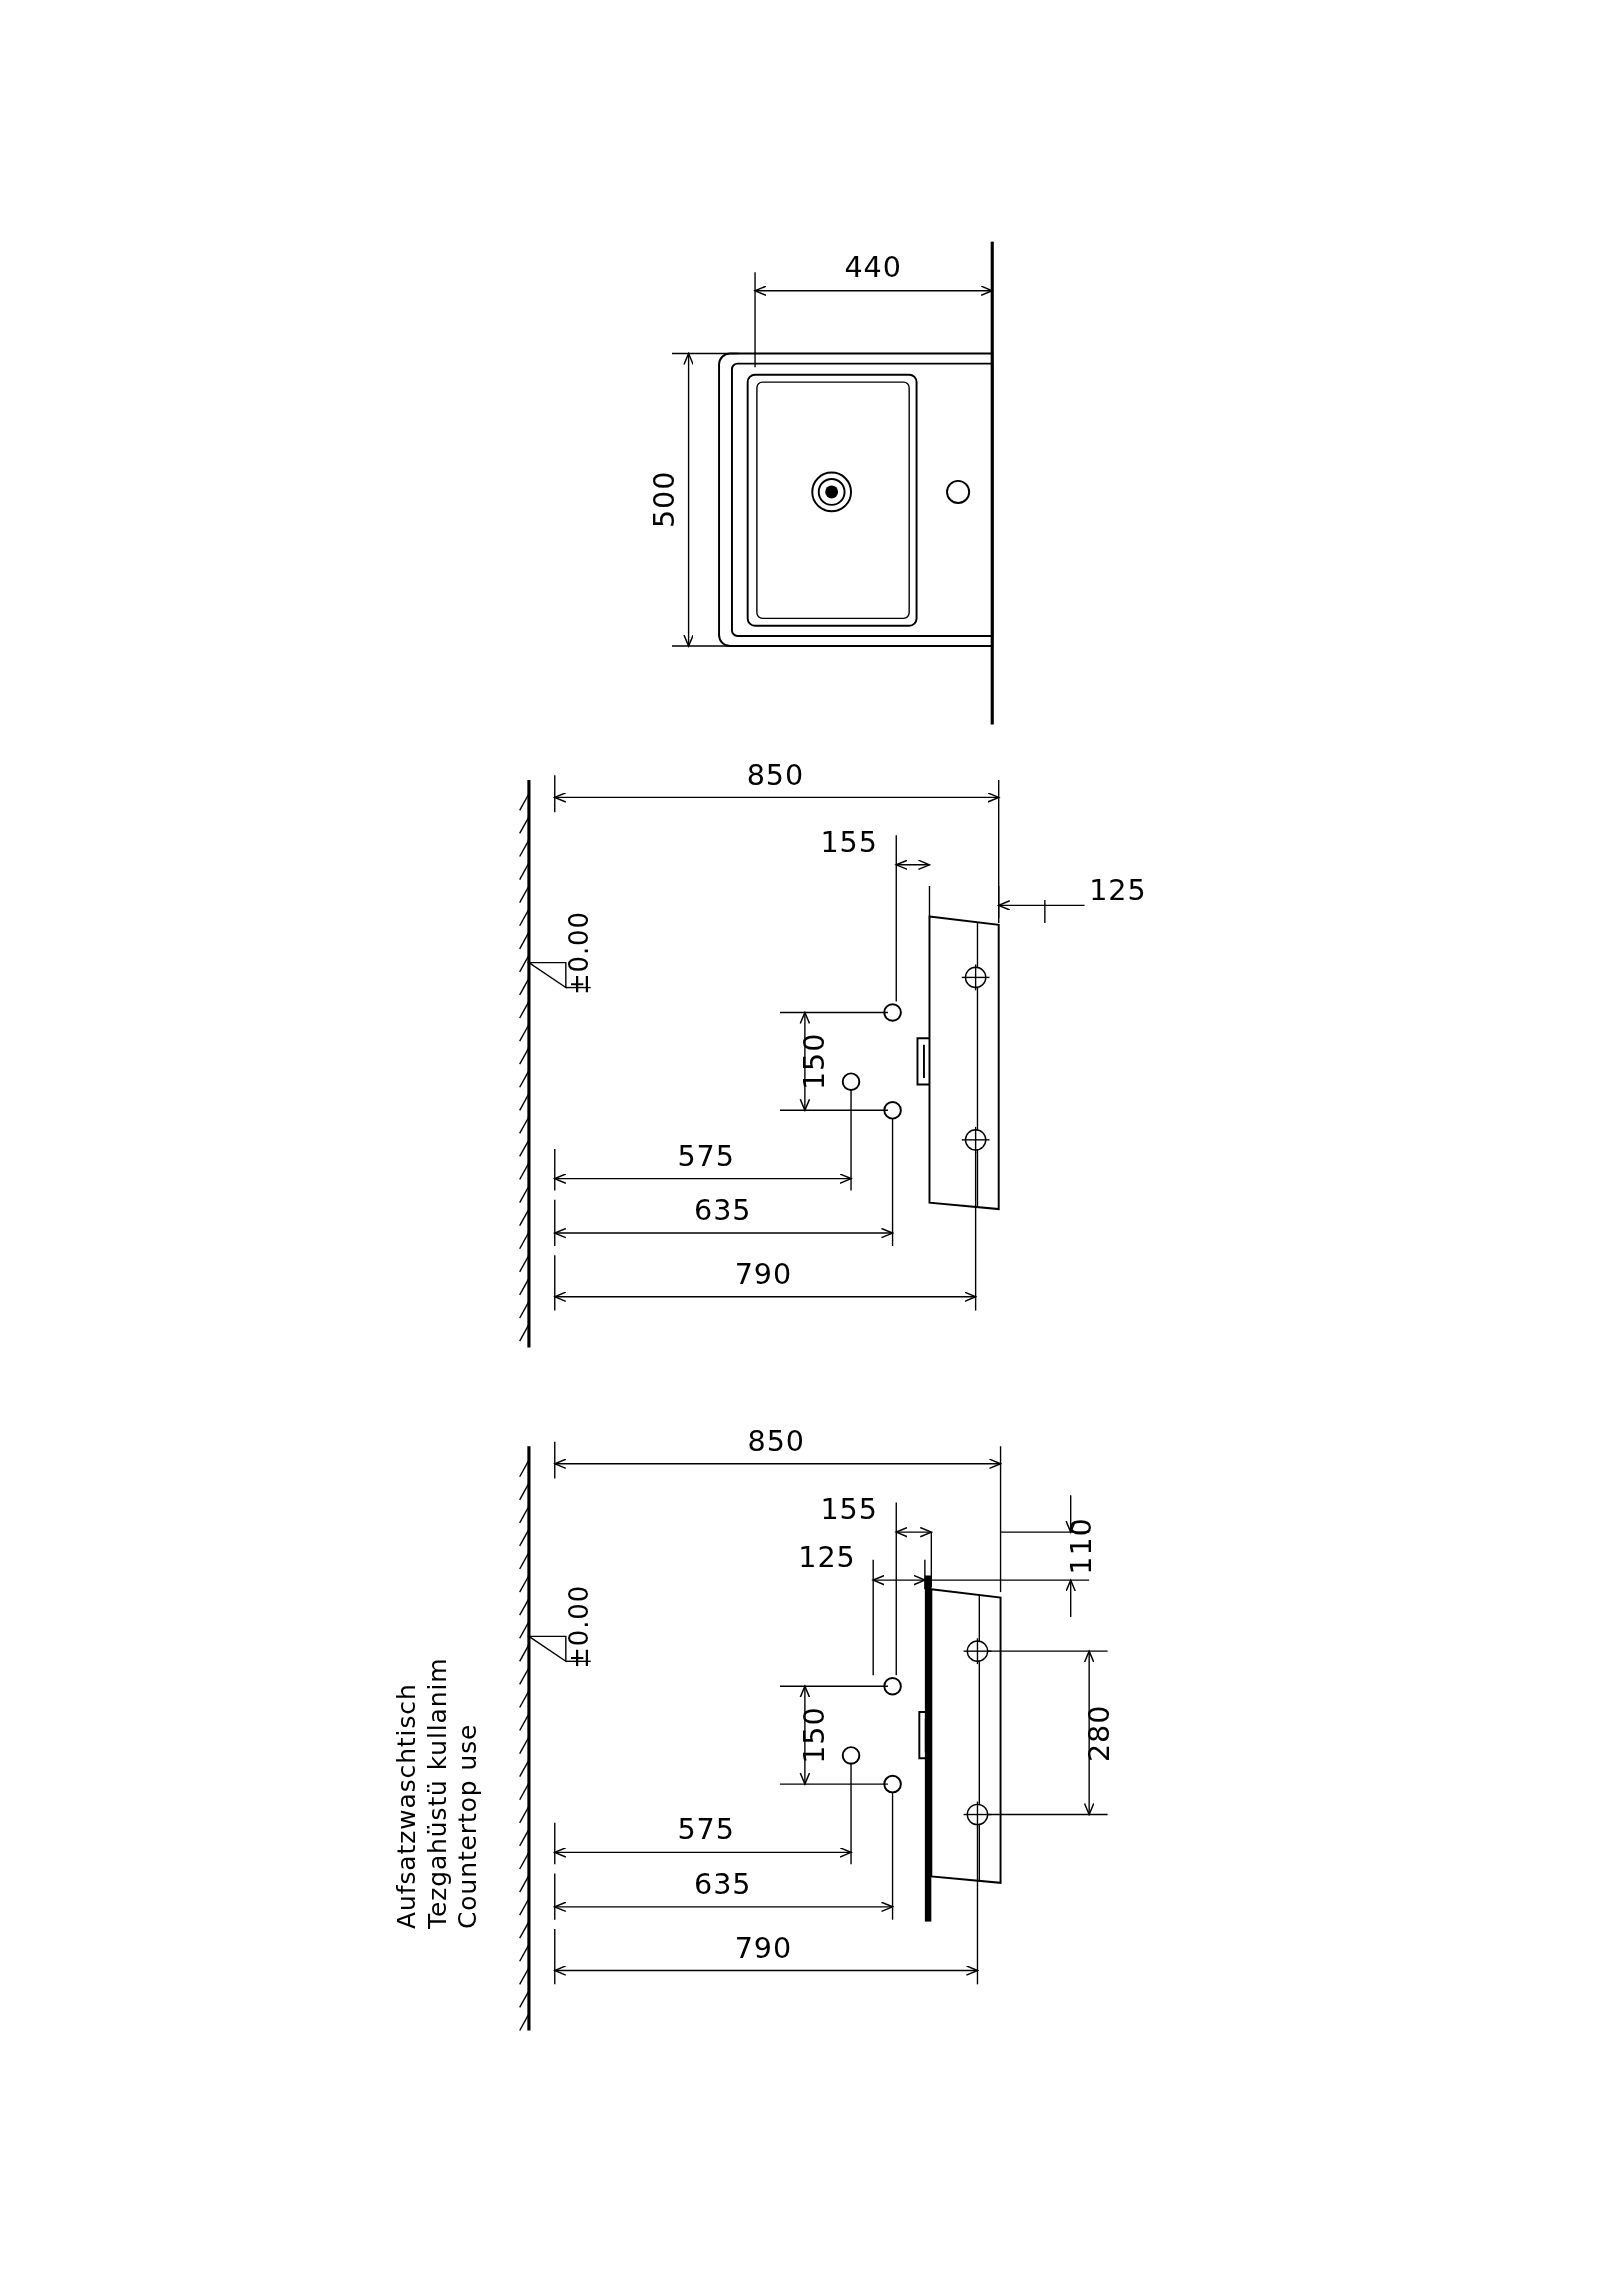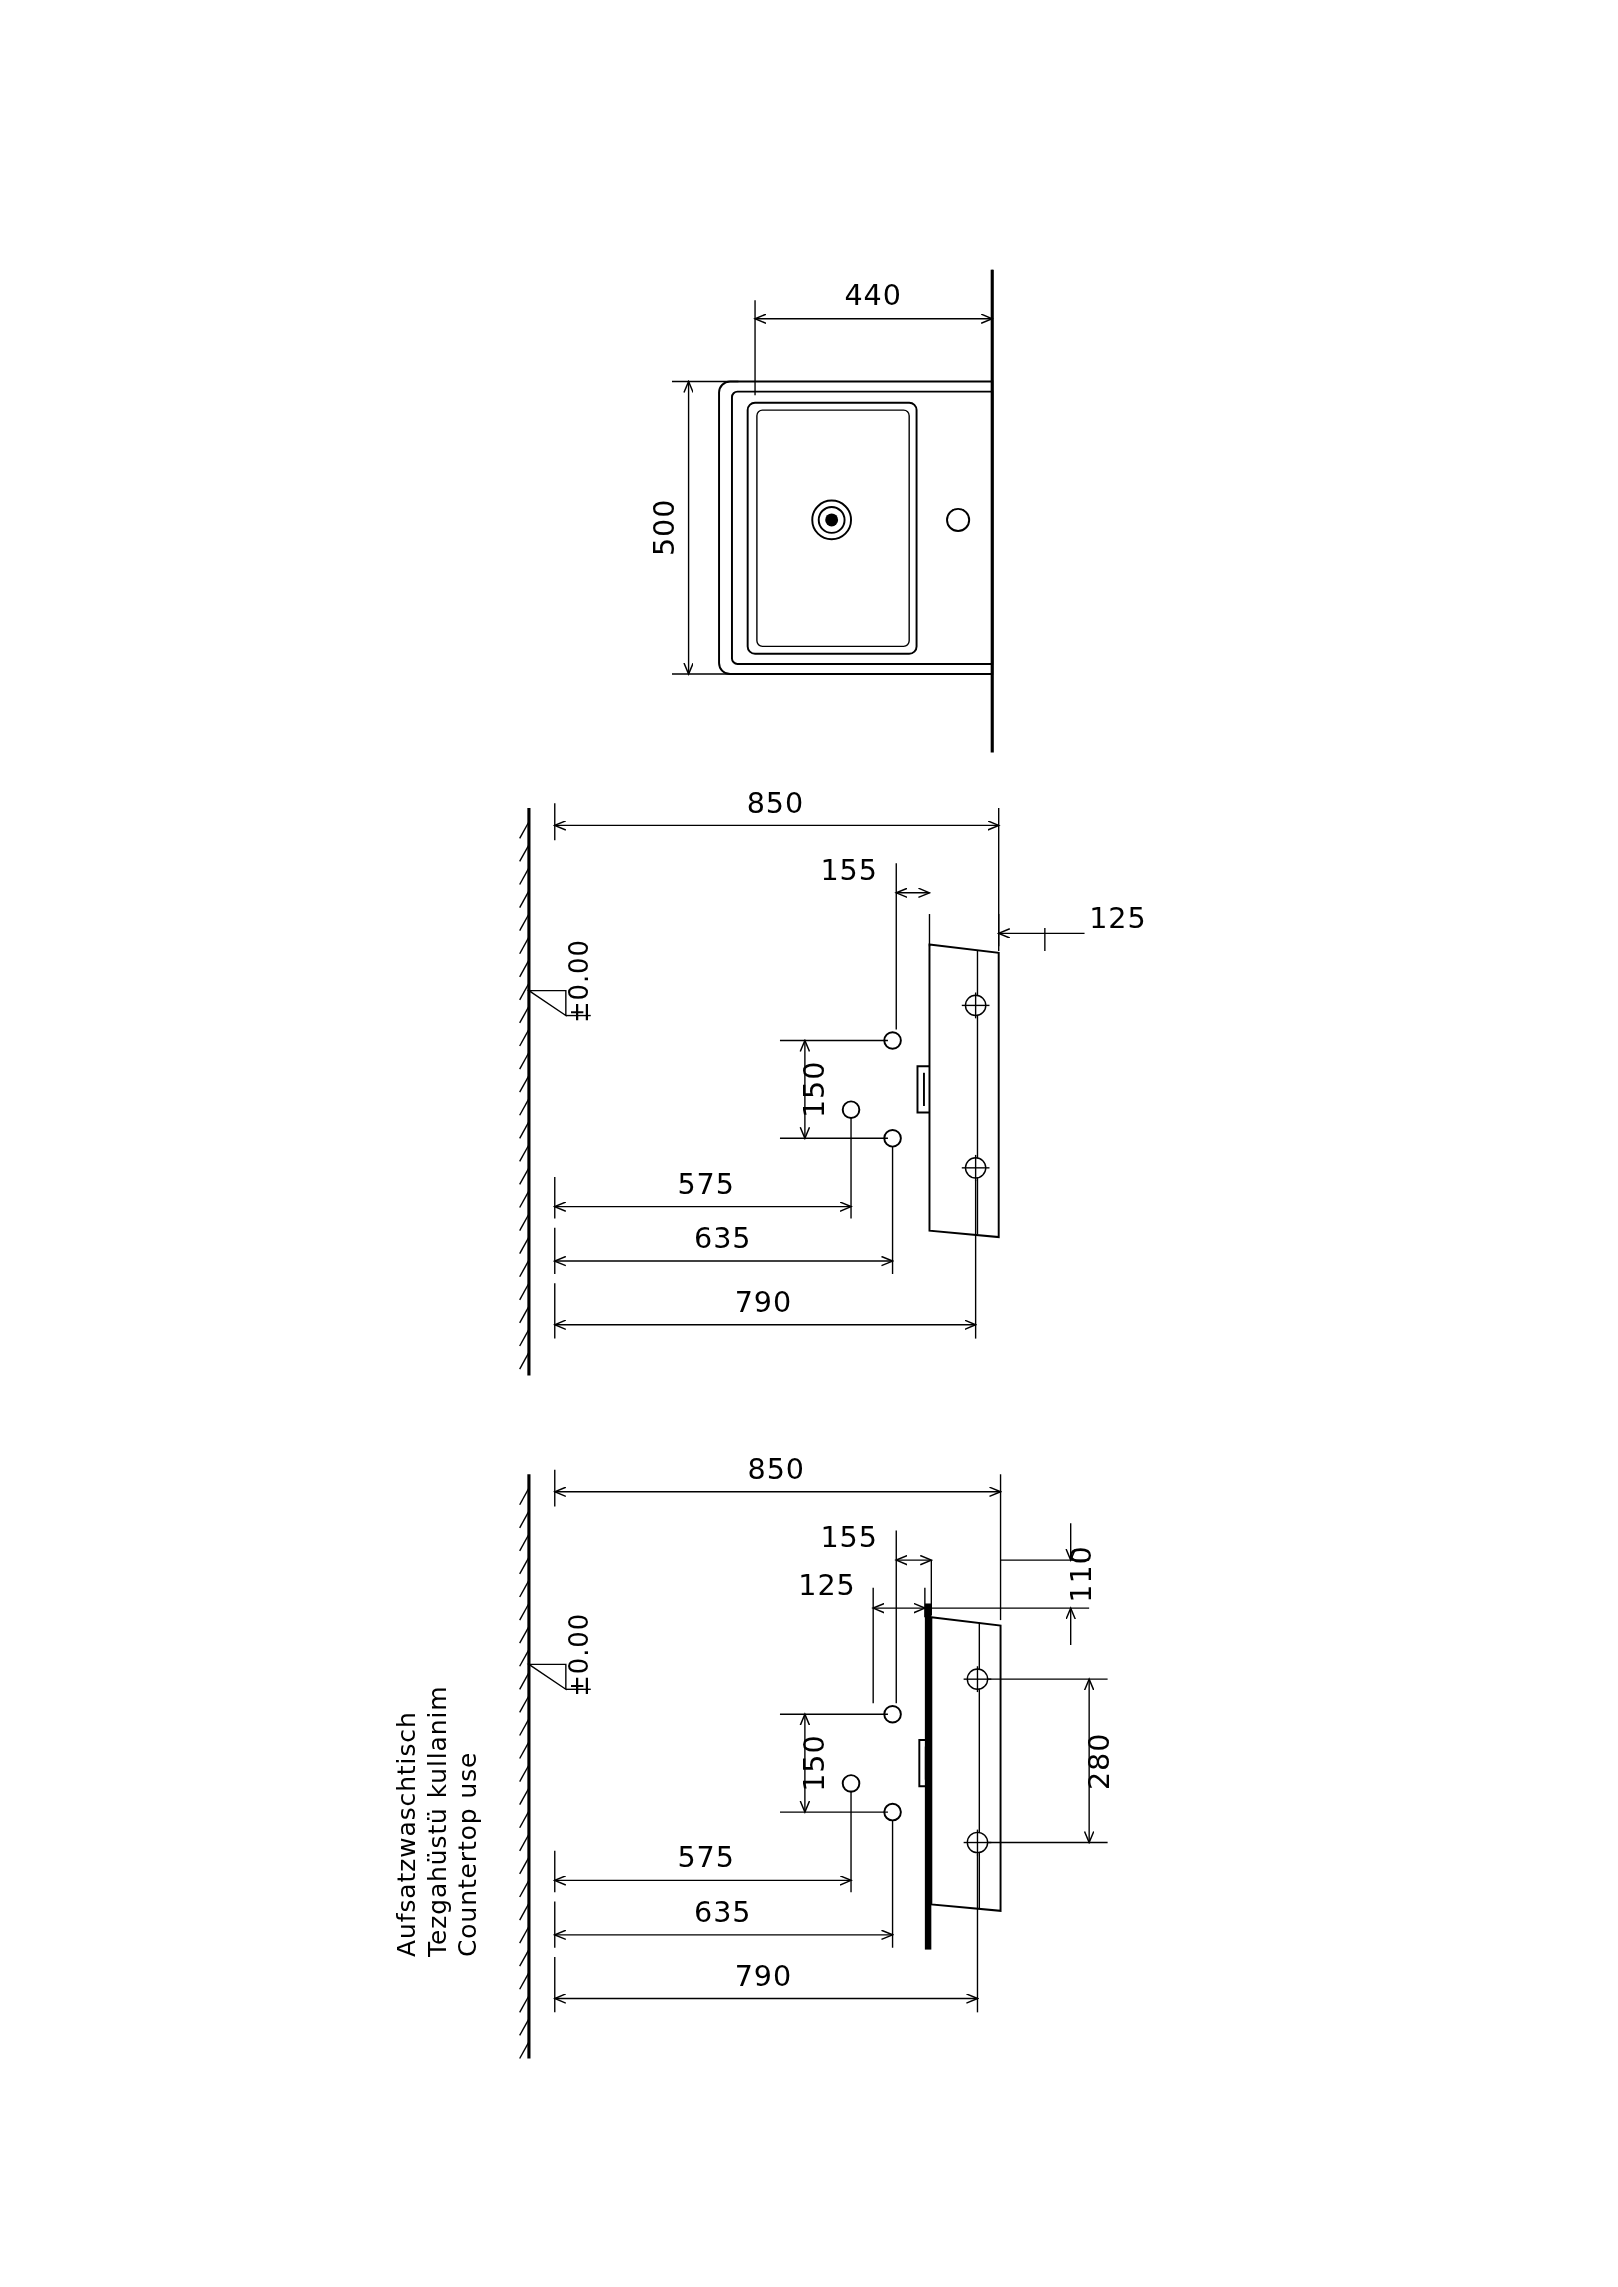--- a/index.html
+++ b/index.html
@@ -14,21 +14,20 @@
     font-family: "DejaVu Sans", sans-serif;
     color: #000000;
     overflow: hidden;
   }
   #sheet {
     position: absolute;
     left: 0;
     top: 0;
     width: 1619px;
     height: 1760px;
-    margin-top: 28px;
   }
   svg.drawing {
     position: absolute;
     left: 0;
     top: 0;
     width: 1619px;
     height: 2288px;
     display: block;
   }
   .dimtext {

